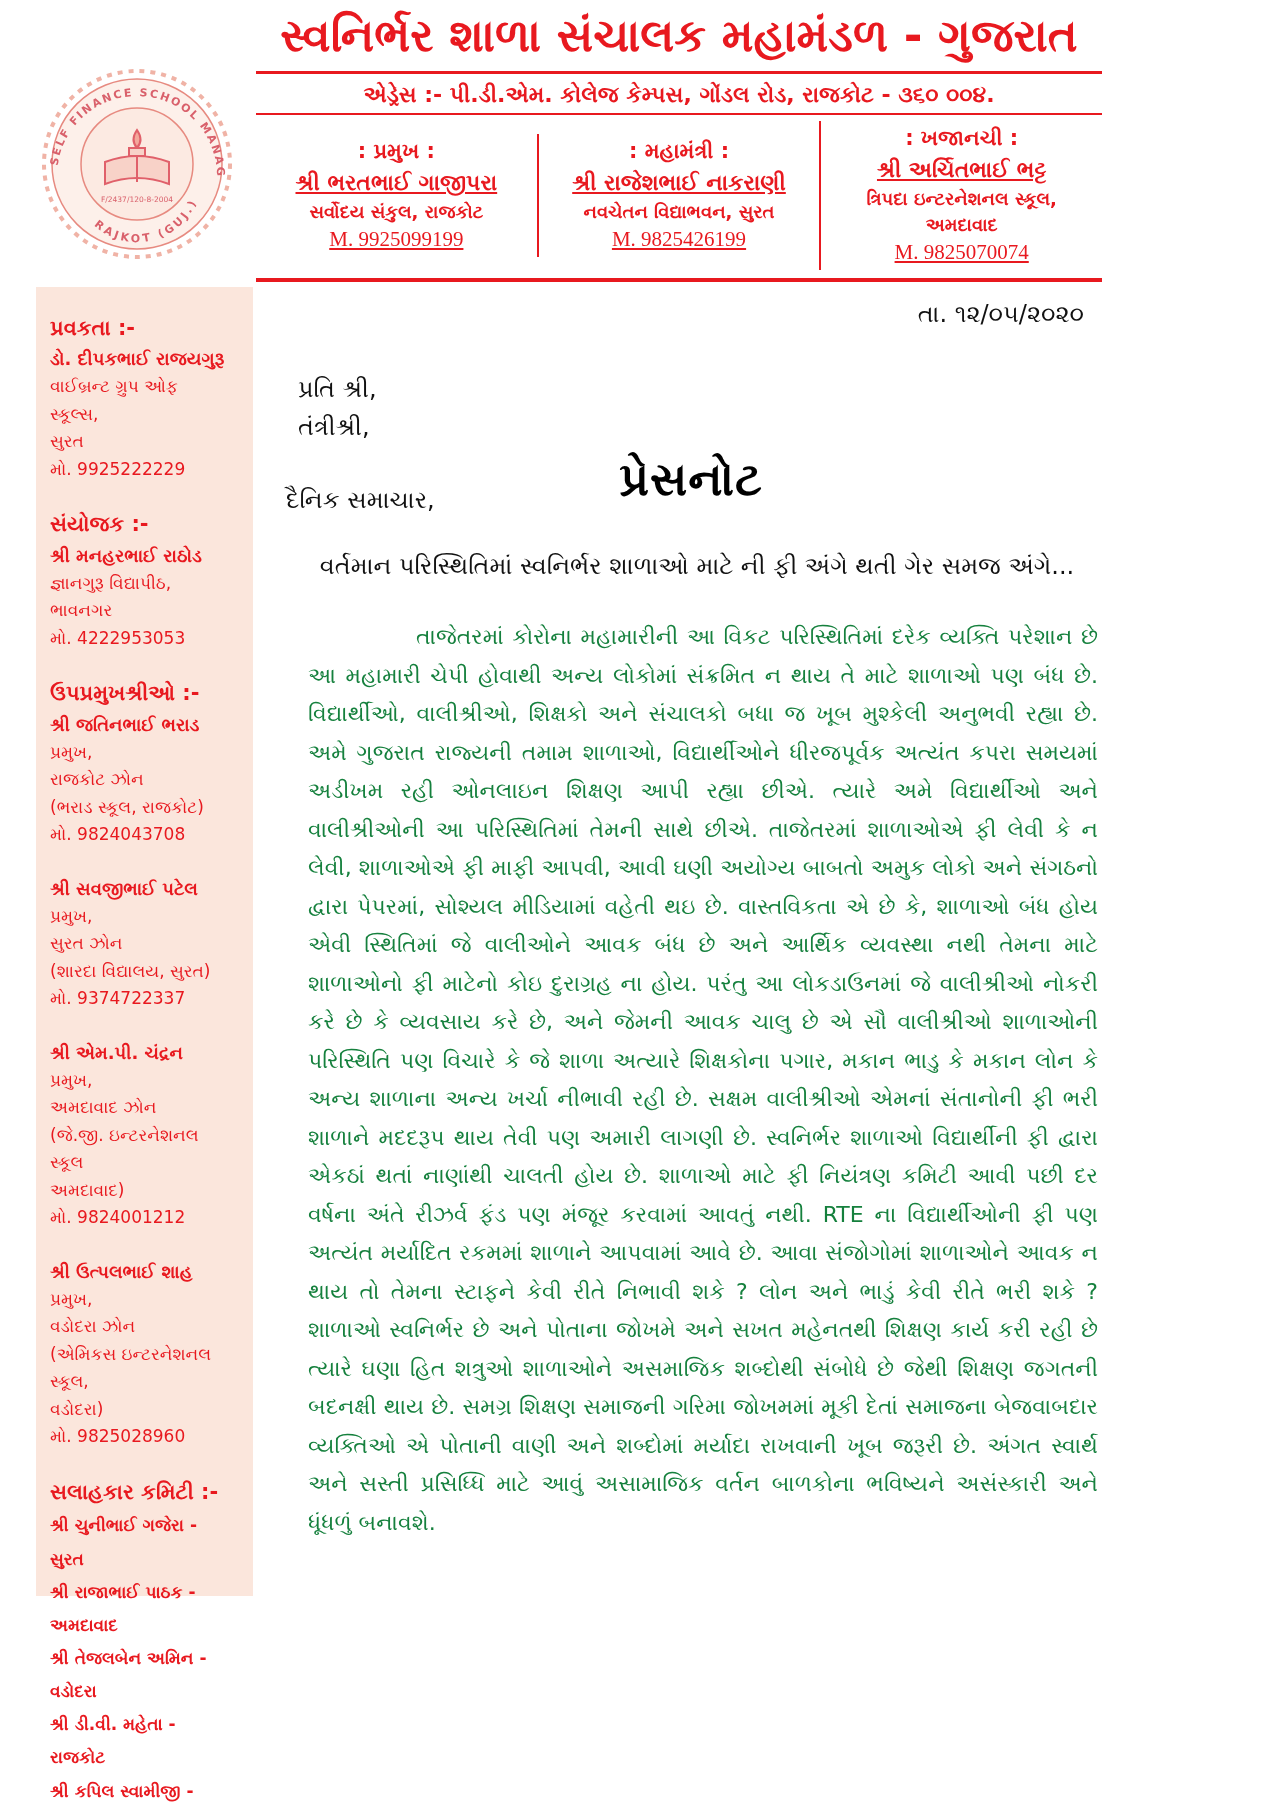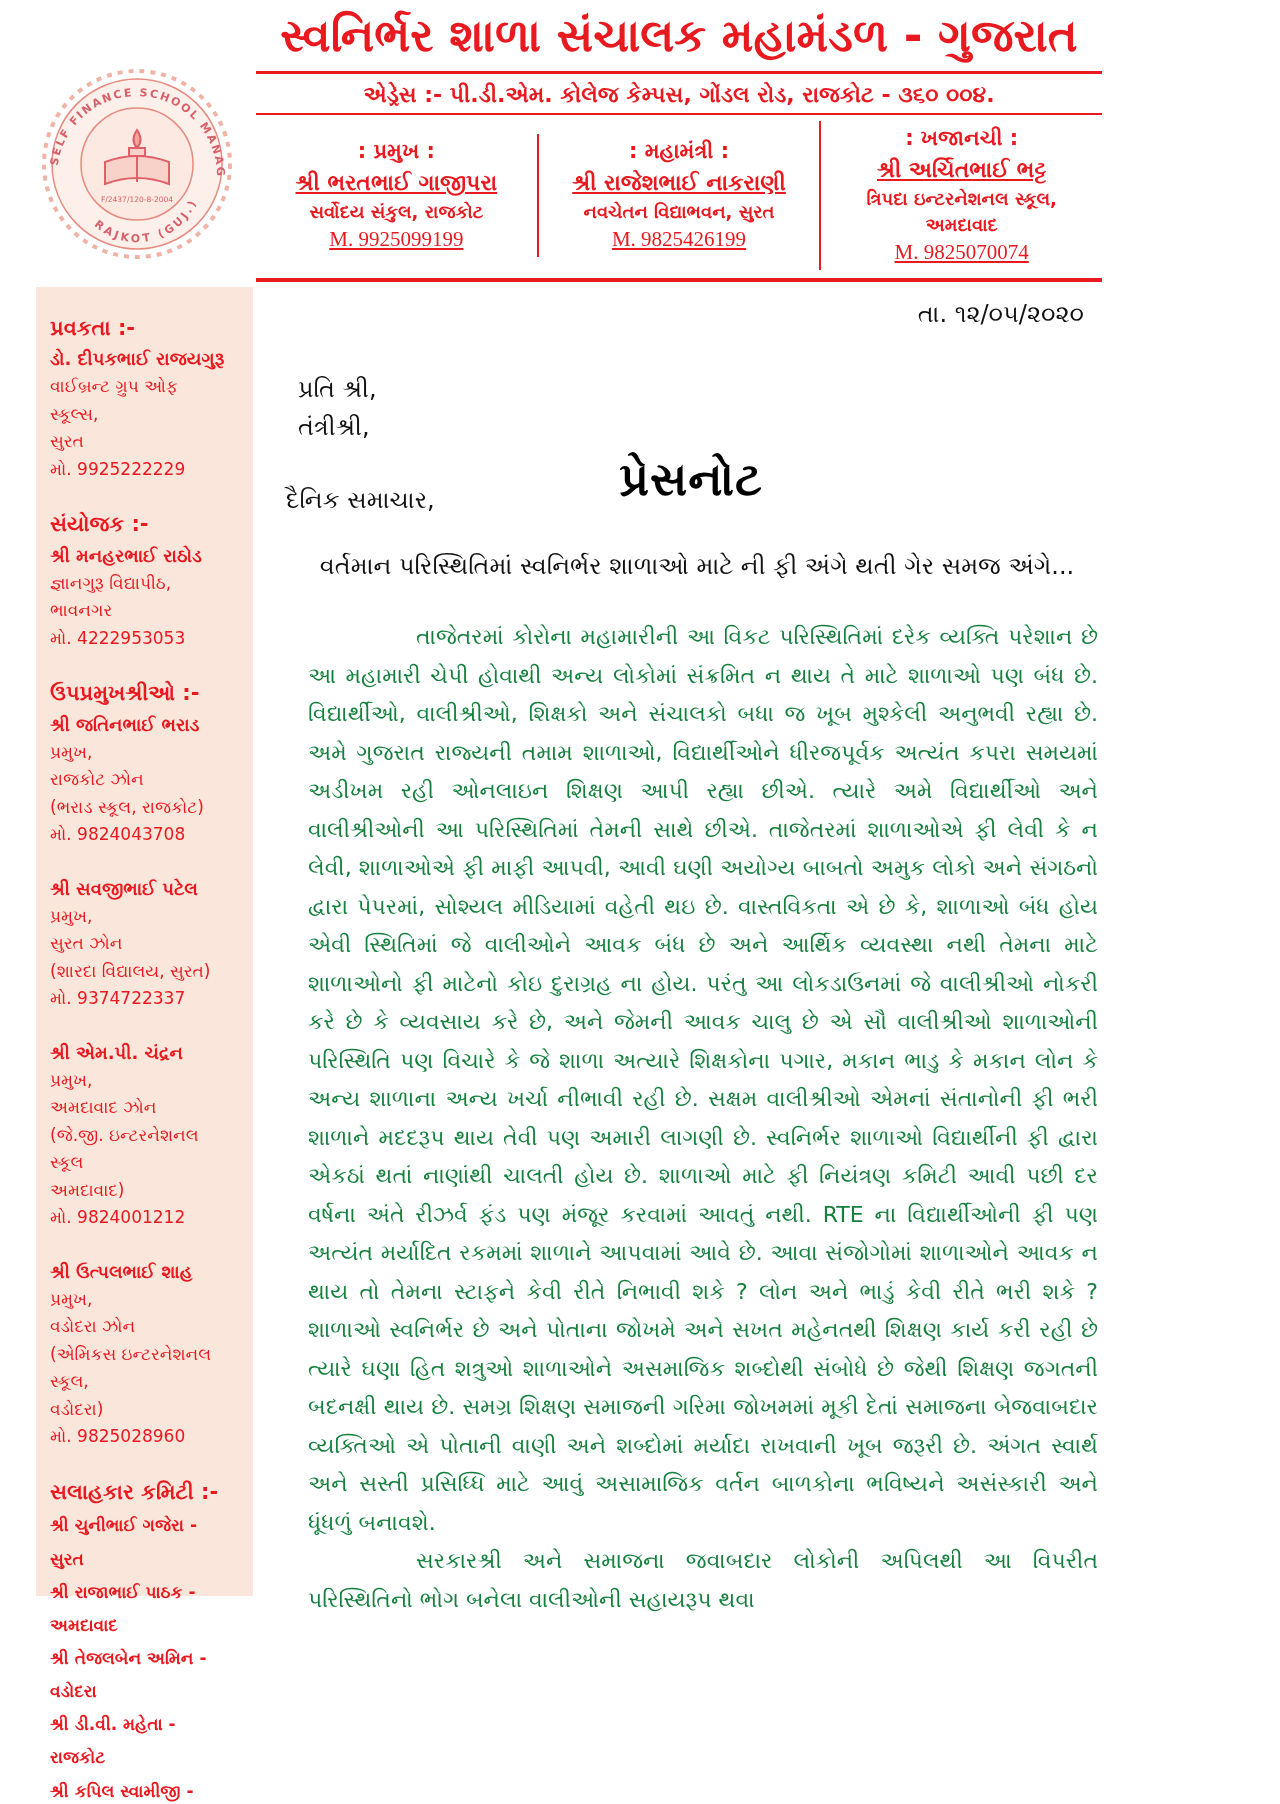--- a/index.html
+++ b/index.html
@@ -178,17 +178,16 @@
     <div class="date-line">તા.  ૧૨/૦૫/૨૦૨૦</div>
     <div class="addr-to">
       <div>પ્રતિ શ્રી,</div>
       <div>તંત્રીશ્રી,</div>
     </div>
     <div class="dainik">દૈનિક સમાચાર,</div>
     <div class="pressnote-title">પ્રેસનોટ</div>
     <div class="subject">વર્તમાન પરિસ્થિતિમાં સ્વનિર્ભર શાળાઓ માટે ની ફી અંગે થતી ગેર સમજ અંગે...</div>
     <div class="body-text">
       <p class="indent">તાજેતરમાં કોરોના મહામારીની આ વિકટ પરિસ્થિતિમાં દરેક વ્યક્તિ પરેશાન છે આ મહામારી ચેપી હોવાથી અન્ય લોકોમાં સંક્રમિત ન થાય તે માટે શાળાઓ પણ બંધ છે. વિદ્યાર્થીઓ, વાલીશ્રીઓ, શિક્ષકો અને સંચાલકો બધા જ ખૂબ મુશ્કેલી અનુભવી રહ્યા છે. અમે ગુજરાત રાજ્યની તમામ શાળાઓ, વિદ્યાર્થીઓને ધીરજપૂર્વક અત્યંત કપરા સમયમાં અડીખમ રહી ઓનલાઇન શિક્ષણ આપી રહ્યા છીએ. ત્યારે અમે વિદ્યાર્થીઓ અને વાલીશ્રીઓની આ પરિસ્થિતિમાં તેમની સાથે છીએ. તાજેતરમાં શાળાઓએ ફી લેવી કે ન લેવી, શાળાઓએ ફી માફી આપવી, આવી ઘણી અયોગ્ય બાબતો અમુક લોકો અને સંગઠનો દ્વારા પેપરમાં, સોશ્યલ મીડિયામાં વહેતી થઇ છે. વાસ્તવિકતા એ છે કે, શાળાઓ બંધ હોય એવી સ્થિતિમાં જે વાલીઓને આવક બંધ છે અને આર્થિક વ્યવસ્થા નથી તેમના માટે શાળાઓનો ફી માટેનો કોઇ દુરાગ્રહ ના હોય. પરંતુ આ લોકડાઉનમાં જે વાલીશ્રીઓ નોકરી કરે છે કે વ્યવસાય કરે છે, અને જેમની આવક ચાલુ છે એ સૌ વાલીશ્રીઓ શાળાઓની પરિસ્થિતિ પણ વિચારે કે જે શાળા અત્યારે શિક્ષકોના પગાર, મકાન ભાડુ કે મકાન લોન કે અન્ય શાળાના અન્ય ખર્ચા નીભાવી રહી છે. સક્ષમ વાલીશ્રીઓ એમનાં સંતાનોની ફી ભરી શાળાને મદદરૂપ થાય તેવી પણ અમારી લાગણી છે. સ્વનિર્ભર શાળાઓ વિદ્યાર્થીની ફી દ્વારા એકઠાં થતાં નાણાંથી ચાલતી હોય છે. શાળાઓ માટે ફી નિયંત્રણ કમિટી આવી પછી દર વર્ષના અંતે રીઝર્વ ફંડ પણ મંજૂર કરવામાં આવતું નથી. RTE ના વિદ્યાર્થીઓની ફી પણ અત્યંત મર્યાદિત રકમમાં શાળાને આપવામાં આવે છે. આવા સંજોગોમાં શાળાઓને આવક ન થાય તો તેમના સ્ટાફને કેવી રીતે નિભાવી શકે ? લોન અને ભાડું કેવી રીતે ભરી શકે ? શાળાઓ સ્વનિર્ભર છે અને પોતાના જોખમે અને સખત મહેનતથી શિક્ષણ કાર્ય કરી રહી છે ત્યારે ઘણા હિત શત્રુઓ શાળાઓને અસમાજિક શબ્દોથી સંબોધે છે જેથી શિક્ષણ જગતની બદનક્ષી થાય છે. સમગ્ર શિક્ષણ સમાજની ગરિમા જોખમમાં મૂકી દેતાં સમાજના બેજવાબદાર વ્યક્તિઓ એ પોતાની વાણી અને શબ્દોમાં મર્યાદા રાખવાની ખૂબ જરૂરી છે. અંગત સ્વાર્થ અને સસ્તી પ્રસિધ્ધિ માટે આવું અસામાજિક વર્તન બાળકોના ભવિષ્યને અસંસ્કારી અને ધૂંધળું બનાવશે.</p>
-      <p class="indent">સરકારશ્રી અને સમાજના જવાબદાર લોકોની અપિલથી આ વિપરીત પરિસ્થિતિનો ભોગ બનેલા વાલીઓની સહાયરૂપ થવા</p>
     </div>
   </main>
 
 </div>
 
 </body></html>

